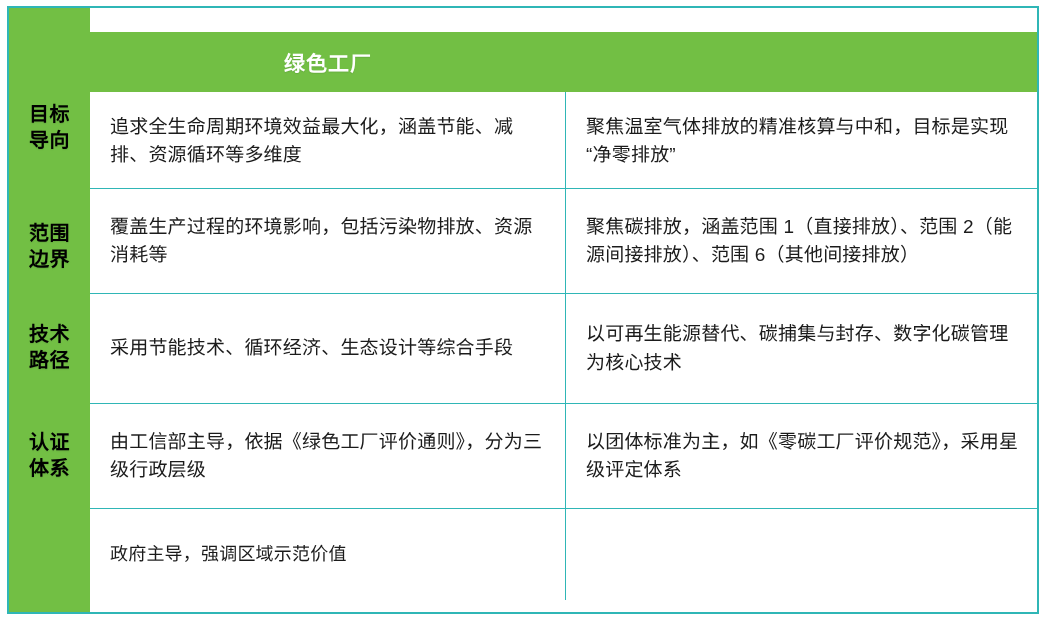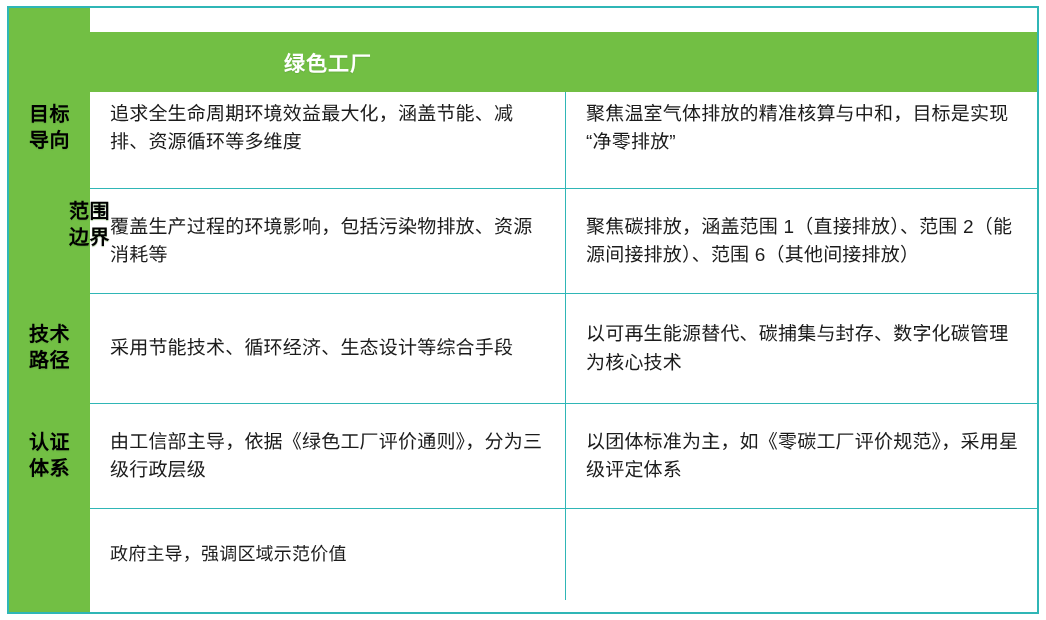--- a/index.html
+++ b/index.html
@@ -160,31 +160,31 @@
   <div class="comparison-table">
 
     <div class="table-header">
       <div class="header-dim">维度</div>
       <div class="header-col green-factory">绿色工厂</div>
     </div>
 
     <div class="label-column">
       <div class="label-cell" style="top:60px;  height:120px;">目标
 导向</div>
-      <div class="label-cell" style="top:164px; height:105px;margin-left:40px;">范围
+      <div class="label-cell" style="top:186px; height:105px;">范围
 边界</div>
       <div class="label-cell" style="top:395px; height:105px;">认证
 体系</div>
       <div class="label-cell" style="top:285px; height:110px;">技术
 路径</div>
     </div>
 
     <div class="table-body">
 
-      <div class="body-row row-goal" style="top:0px; height:120px;padding-left:20px;">
+      <div class="body-row row-goal" style="top:13px; height:120px;padding-left:20px;">
         <div class="cell col-green">
           <span class="cell-text">追求全生命周期环境效益最大化，涵盖节能、减排、资源循环等多维度</span>
         </div>
         <div class="cell col-zero">
           <span class="cell-text">聚焦温室气体排放的精准核算与中和，目标是实现“净零排放”</span>
         </div>
       </div>
 
       <div class="body-row row-scope" style="top:120px; height:105px;">
         <div class="cell col-green">

